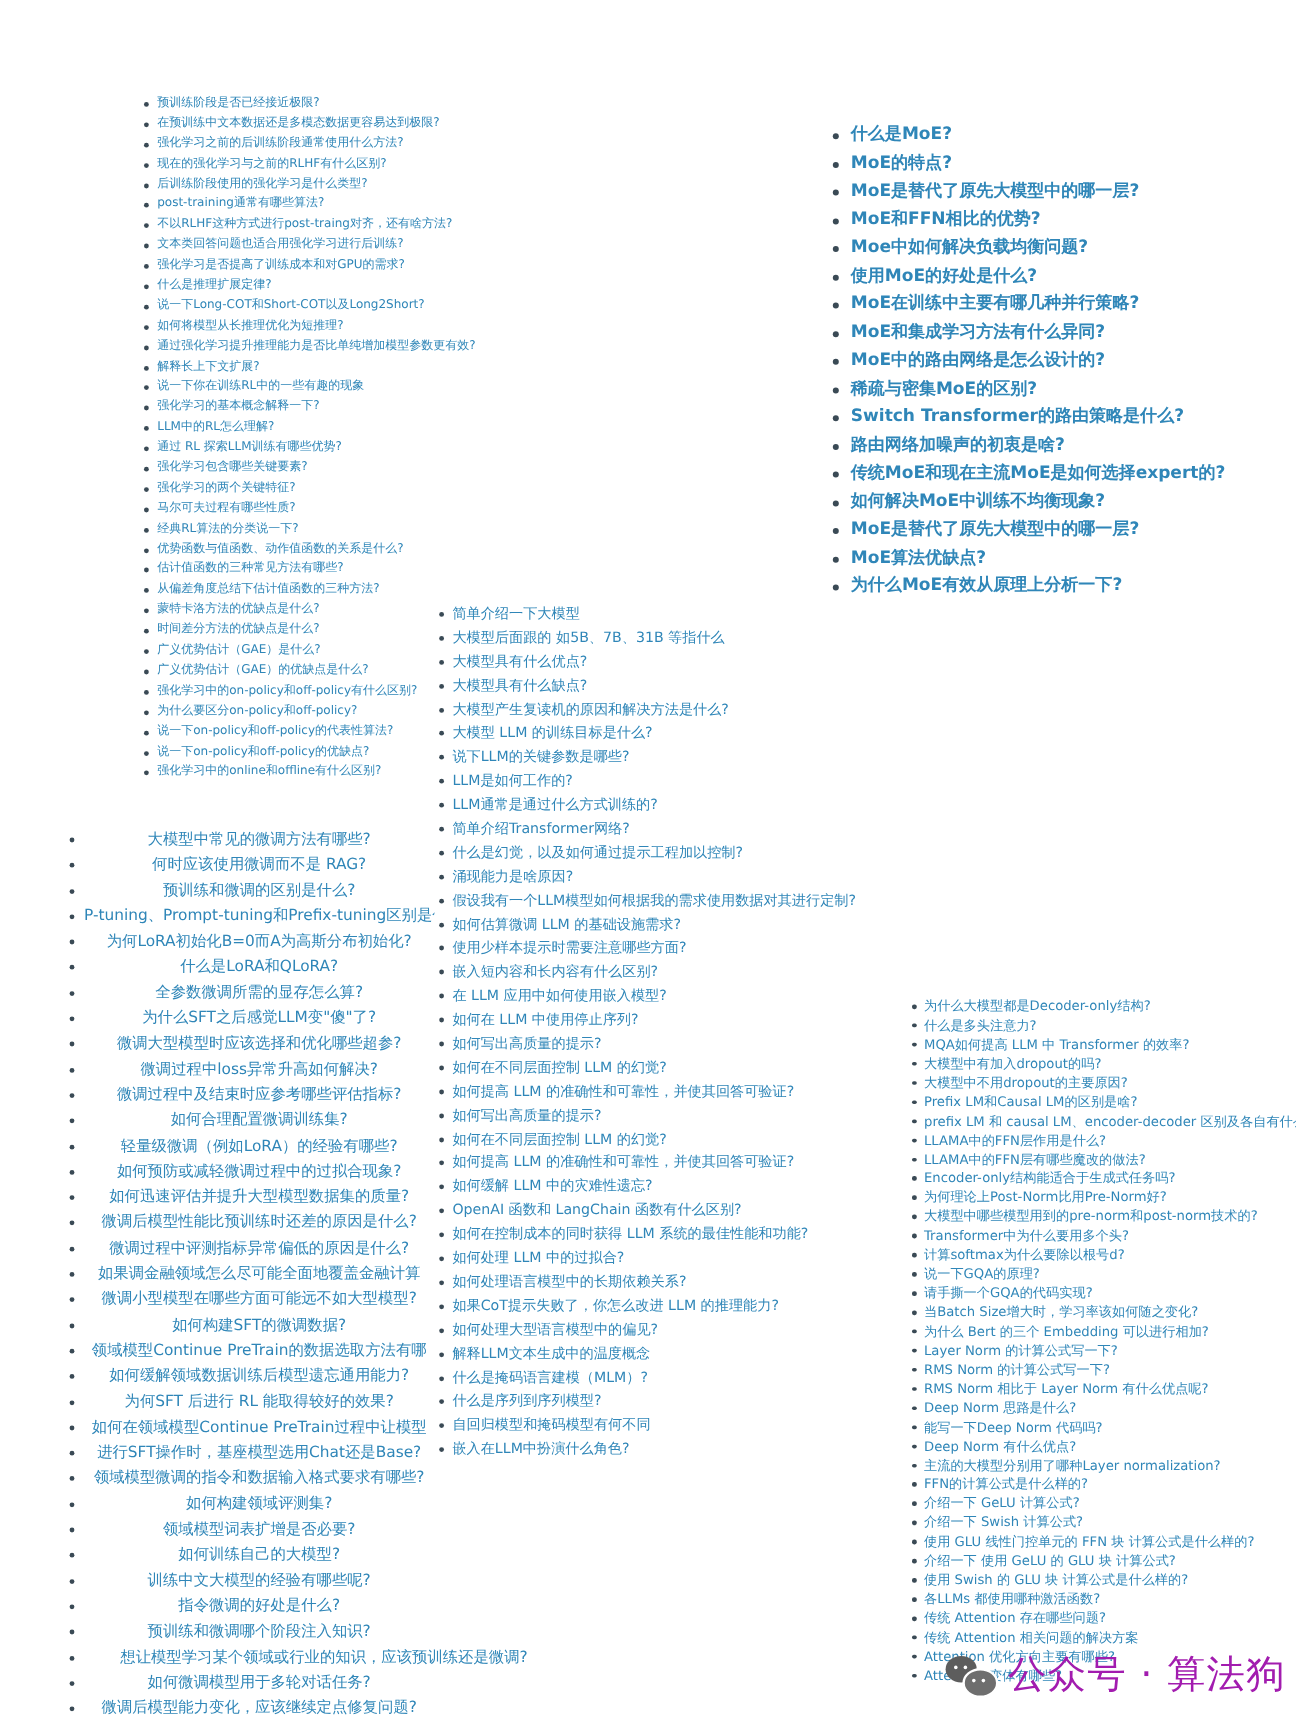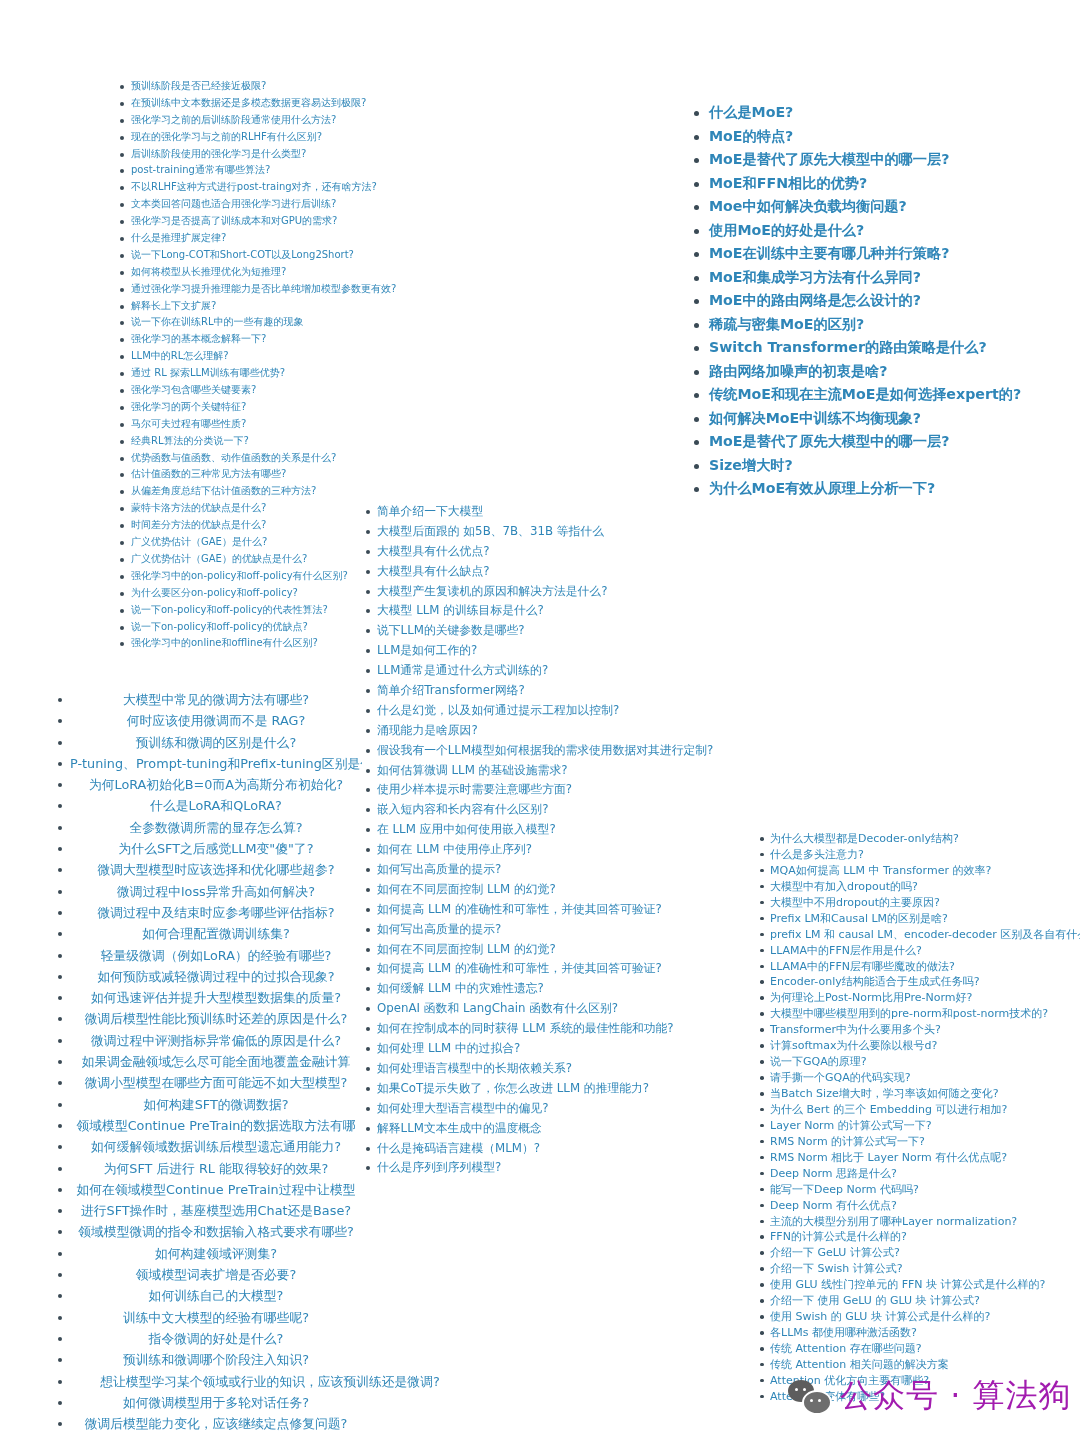--- a/index.html
+++ b/index.html
@@ -93,21 +93,21 @@
     <li>使用MoE的好处是什么?</li>
     <li>MoE在训练中主要有哪几种并行策略?</li>
     <li>MoE和集成学习方法有什么异同?</li>
     <li>MoE中的路由网络是怎么设计的?</li>
     <li>稀疏与密集MoE的区别?</li>
     <li>Switch Transformer的路由策略是什么?</li>
     <li>路由网络加噪声的初衷是啥?</li>
     <li>传统MoE和现在主流MoE是如何选择expert的?</li>
     <li>如何解决MoE中训练不均衡现象?</li>
     <li>MoE是替代了原先大模型中的哪一层?</li>
-    <li>Size增大时?</li>
+    <li>MoE算法优缺点?</li>
     <li>为什么MoE有效从原理上分析一下?</li>
   </ul>
 <ul class="list" id="g-llm">
     <li>简单介绍一下大模型</li>
     <li>大模型后面跟的 如5B、7B、31B 等指什么</li>
     <li>大模型具有什么优点?</li>
     <li>大模型具有什么缺点?</li>
     <li>大模型产生复读机的原因和解决方法是什么?</li>
     <li>大模型 LLM 的训练目标是什么?</li>
     <li>说下LLM的关键参数是哪些?</li>
@@ -131,20 +131,22 @@
     <li>如何缓解 LLM 中的灾难性遗忘?</li>
     <li>OpenAI 函数和 LangChain 函数有什么区别?</li>
     <li>如何在控制成本的同时获得 LLM 系统的最佳性能和功能?</li>
     <li>如何处理 LLM 中的过拟合?</li>
     <li>如何处理语言模型中的长期依赖关系?</li>
     <li>如果CoT提示失败了，你怎么改进 LLM 的推理能力?</li>
     <li>如何处理大型语言模型中的偏见?</li>
     <li>解释LLM文本生成中的温度概念</li>
     <li>什么是掩码语言建模（MLM）?</li>
     <li>什么是序列到序列模型?</li>
+    <li>自回归模型和掩码模型有何不同</li>
+    <li>嵌入在LLM中扮演什么角色?</li>
   </ul>
 <ul class="list" id="g-ft">
     <li>大模型中常见的微调方法有哪些?</li>
     <li>何时应该使用微调而不是 RAG?</li>
     <li>预训练和微调的区别是什么?</li>
     <li>P-tuning、Prompt-tuning和Prefix-tuning区别是什</li>
     <li>为何LoRA初始化B=0而A为高斯分布初始化?</li>
     <li>什么是LoRA和QLoRA?</li>
     <li>全参数微调所需的显存怎么算?</li>
     <li>为什么SFT之后感觉LLM变"傻"了?</li>

